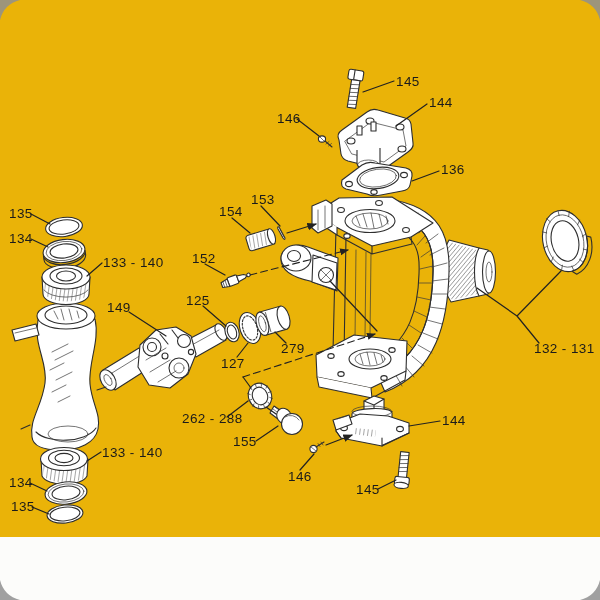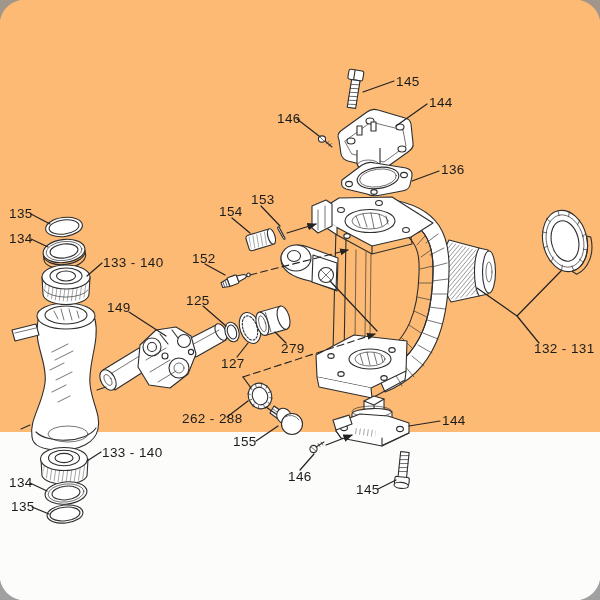--- a/index.html
+++ b/index.html
@@ -1,21 +1,21 @@
 <!DOCTYPE html>
 <html><head>
 <meta charset="utf-8">
 <style>
   html,body{margin:0;padding:0;}
   body{
     width:600px;height:600px;overflow:hidden;
     background:#fcfcfa;
     font-family:"Liberation Sans", sans-serif;
   }
-  .stage{position:relative;width:600px;height:432px;background:#fdba74;}
+  .stage{position:relative;width:600px;height:537px;background:#eab308;}
   svg{display:block;}
   .s{fill:none;stroke:#2e2e2e;stroke-width:1.1;stroke-linecap:round;stroke-linejoin:round;}
   .sw{fill:#ffffff;stroke:#2e2e2e;stroke-width:1.1;stroke-linejoin:round;}
   .thin{fill:none;stroke:#3a3a3a;stroke-width:.7;stroke-linecap:round;}
   .ld{fill:none;stroke:#222;stroke-width:1.2;stroke-linecap:round;}
   .lddash{fill:none;stroke:#222;stroke-width:1.1;stroke-dasharray:7 4;stroke-linecap:round;}
   .lbl{font-family:"Liberation Sans", sans-serif;font-size:13.5px;fill:#1b1b1b;letter-spacing:.4px;}
   .corner{fill:#8f8f8f;opacity:.85;stroke:none;}
 </style>
 </head>

